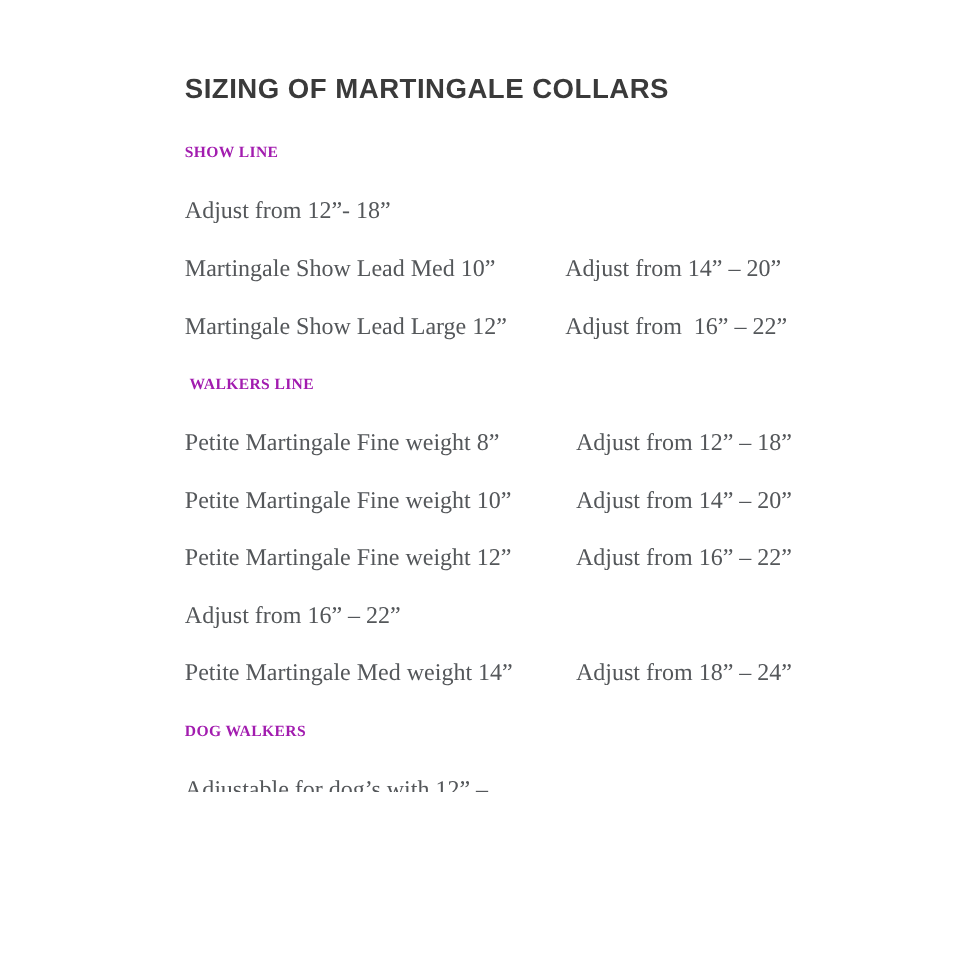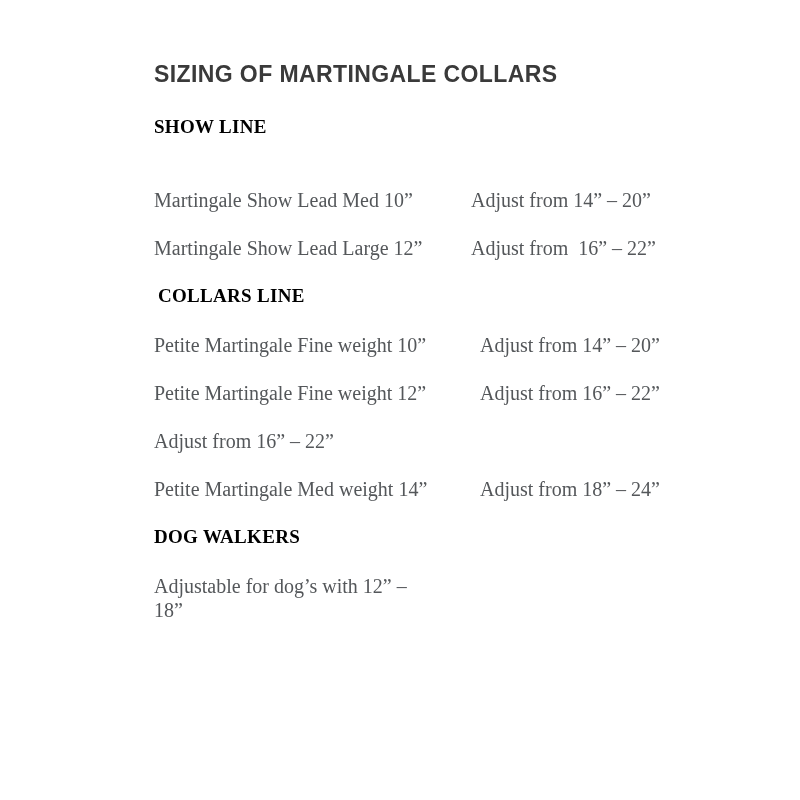--- a/index.html
+++ b/index.html
@@ -22,24 +22,24 @@
     font-size:23px;
     line-height:25px;
     letter-spacing:0.4px;
     color:#3a3a3a;
     margin:0 0 28px 0;
   }
   .section { display:flex; flex-direction:column; }
   .section-header {
     font-family:"Liberation Serif", serif;
     font-weight:700;
-    font-size:19px;
+    font-size:13px;
     line-height:24px;
     letter-spacing:0.3px;
-    color:#000000;
+    color:#a21caf;
     margin:0 0 25px 0;
   }
   .section-petite .section-header { padding-left:4px; }
   .row {
     display:grid;
     font-size:20px;
     line-height:24px;
     color:#54575a;
     margin:0 0 24px 0;
   }
@@ -52,33 +52,38 @@
 <body>
 
 <div class="page">
   <div class="content">
 
     <h1 class="page-title">SIZING OF MARTINGALE COLLARS</h1>
 
     <div class="section section-show">
       <div class="section-header">SHOW LINE</div>
       <div class="row">
+        <span>Adjust from 12”- 18”</span>
       </div>
       <div class="row">
         <span>Martingale Show Lead Med 10”</span>
         <span>Adjust from 14” – 20”</span>
       </div>
       <div class="row">
         <span>Martingale Show Lead Large 12”</span>
         <span>Adjust from  16” – 22”</span>
       </div>
     </div>
 
     <div class="section section-petite">
-      <div class="section-header">COLLARS LINE</div>
+      <div class="section-header">WALKERS LINE</div>
+      <div class="row">
+        <span>Petite Martingale Fine weight 8”</span>
+        <span>Adjust from 12” – 18”</span>
+      </div>
       <div class="row">
         <span>Petite Martingale Fine weight 10”</span>
         <span>Adjust from 14” – 20”</span>
       </div>
       <div class="row">
         <span>Petite Martingale Fine weight 12”</span>
         <span>Adjust from 16” – 22”</span>
       </div>
       <div class="row">
         <span>Adjust from 16” – 22”</span>

